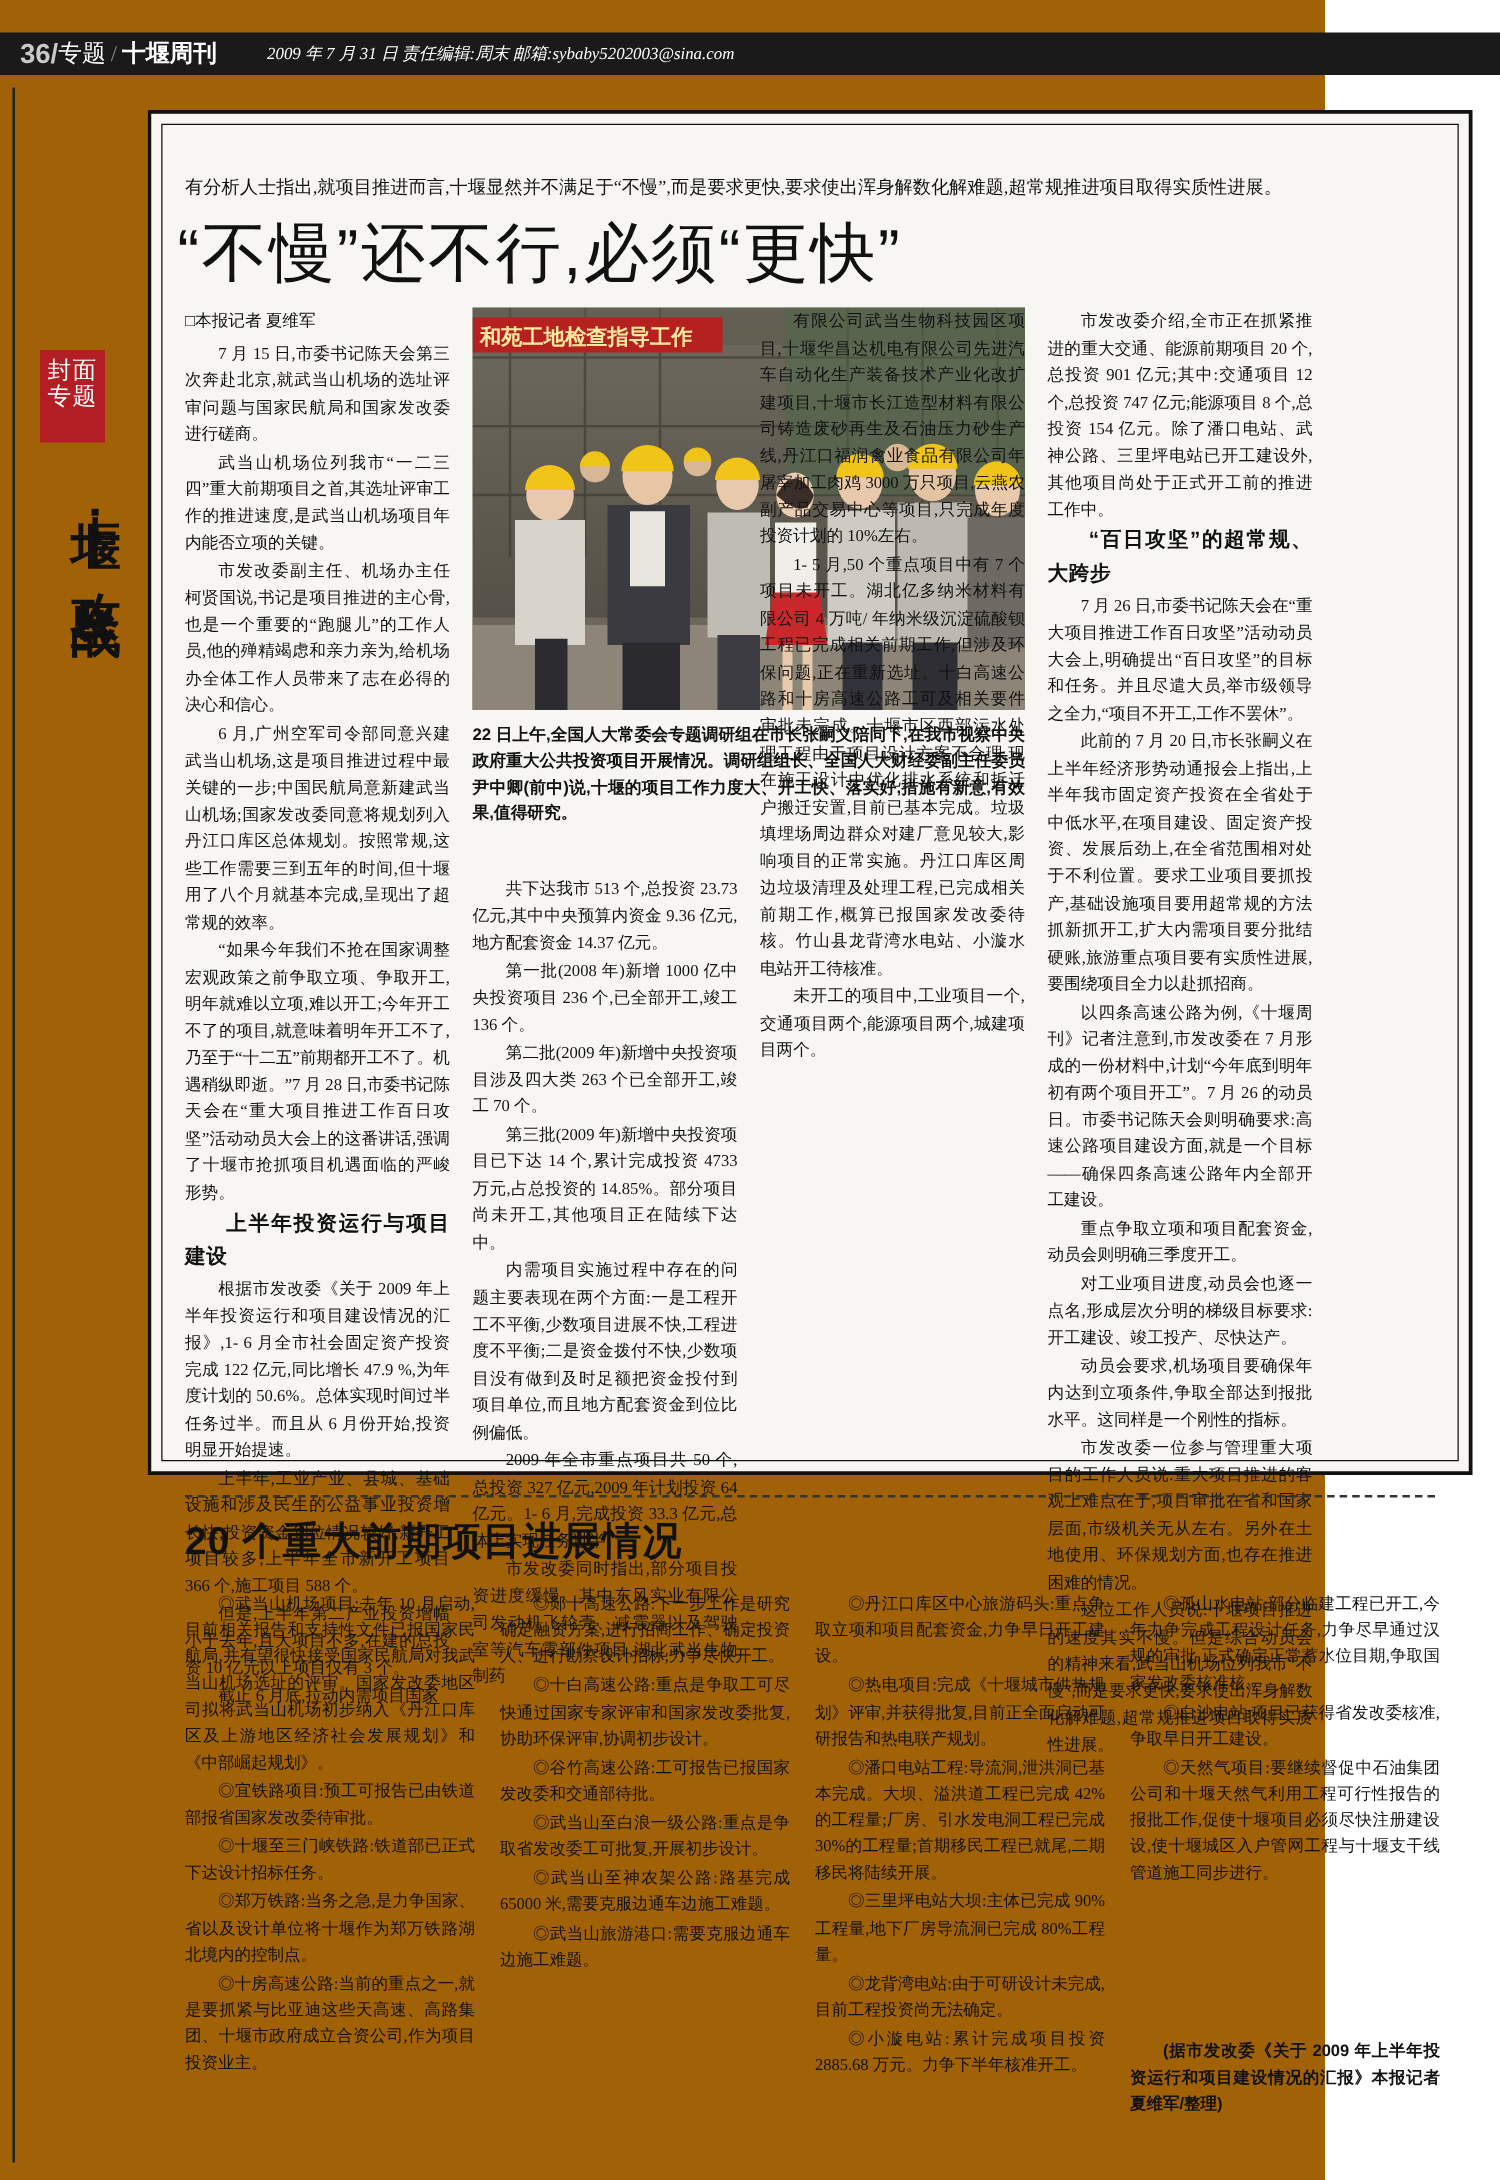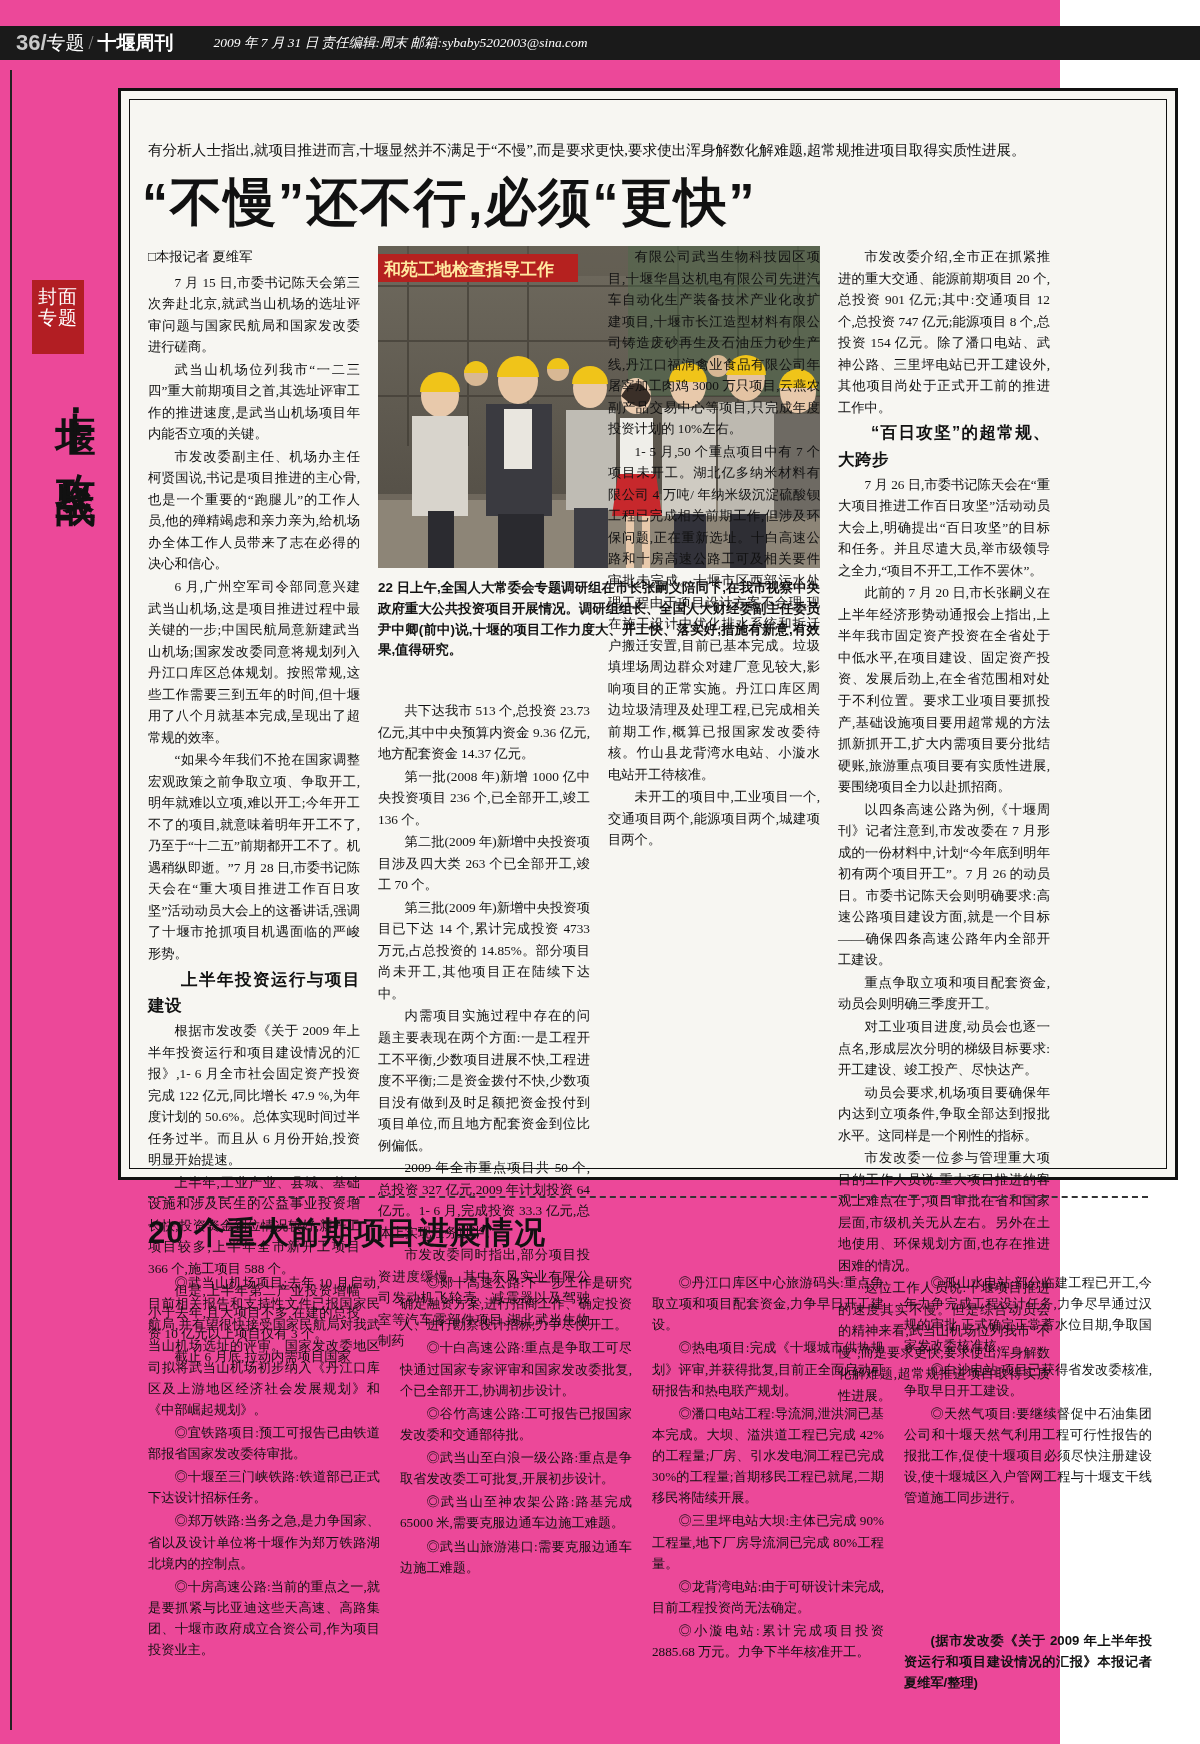--- a/index.html
+++ b/index.html
@@ -13,21 +13,21 @@
     font-family: "Liberation Serif", serif;
     color: #111;
     position: relative;
     overflow: hidden;
   }
   .page {
     position: absolute;
     left: 0; top: 0;
     width: 1060px;
     height: 1744px;
-    background: #ec4899;
+    background: #a16207;
   }
   
   .masthead {
     position: absolute;
     left: 0; top: 26px;
     width: 1200px;
     height: 34px;
     background: #1a1a1a;
     color: #fff;
     display: flex;
@@ -118,21 +118,21 @@
     width: 1000px;
     font-size: 14.6px;
     line-height: 1.5;
     color: #111;
   }
   .headline {
     position: absolute;
     left: 142px; top: 168px;
     width: 1010px;
     font-family: "Liberation Sans", sans-serif;
-    font-weight: bold;
+    font-weight: normal;
     font-size: 52px;
     letter-spacing: 2px;
     color: #111;
   }
   
   .col {
     position: absolute;
     top: 246px;
     font-size: 13.3px;
     line-height: 1.62;
@@ -378,21 +378,21 @@
 
   <div class="bcol" id="bcol1">
     <p>◎武当山机场项目:去年 10 月启动,目前相关报告和支持性文件已报国家民航局,并有望很快接受国家民航局对我武当山机场选址的评审。国家发改委地区司拟将武当山机场初步纳入《丹江口库区及上游地区经济社会发展规划》和《中部崛起规划》。</p>
     <p>◎宜铁路项目:预工可报告已由铁道部报省国家发改委待审批。</p>
     <p>◎十堰至三门峡铁路:铁道部已正式下达设计招标任务。</p>
     <p>◎郑万铁路:当务之急,是力争国家、省以及设计单位将十堰作为郑万铁路湖北境内的控制点。</p>
     <p>◎十房高速公路:当前的重点之一,就是要抓紧与比亚迪这些天高速、高路集团、十堰市政府成立合资公司,作为项目投资业主。</p>
   </div>
   <div class="bcol" id="bcol2">
     <p>◎郧十高速公路:下一步工作是研究确定融资方案,进行招商工作、确定投资人、进行勘察设计招标,力争尽快开工。</p>
-    <p>◎十白高速公路:重点是争取工可尽快通过国家专家评审和国家发改委批复,个已全部开工,协调初步设计。</p>
+    <p>◎十白高速公路:重点是争取工可尽快通过国家专家评审和国家发改委批复,协助环保评审,协调初步设计。</p>
     <p>◎谷竹高速公路:工可报告已报国家发改委和交通部待批。</p>
     <p>◎武当山至白浪一级公路:重点是争取省发改委工可批复,开展初步设计。</p>
     <p>◎武当山至神农架公路:路基完成 65000 米,需要克服边通车边施工难题。</p>
     <p>◎武当山旅游港口:需要克服边通车边施工难题。</p>
   </div>
   <div class="bcol" id="bcol3">
     <p>◎丹江口库区中心旅游码头:重点争取立项和项目配套资金,力争早日开工建设。</p>
     <p>◎热电项目:完成《十堰城市供热规划》评审,并获得批复,目前正全面启动可研报告和热电联产规划。</p>
     <p>◎潘口电站工程:导流洞,泄洪洞已基本完成。大坝、溢洪道工程已完成 42%的工程量;厂房、引水发电洞工程已完成 30%的工程量;首期移民工程已就尾,二期移民将陆续开展。</p>
     <p>◎三里坪电站大坝:主体已完成 90%工程量,地下厂房导流洞已完成 80%工程量。</p>

